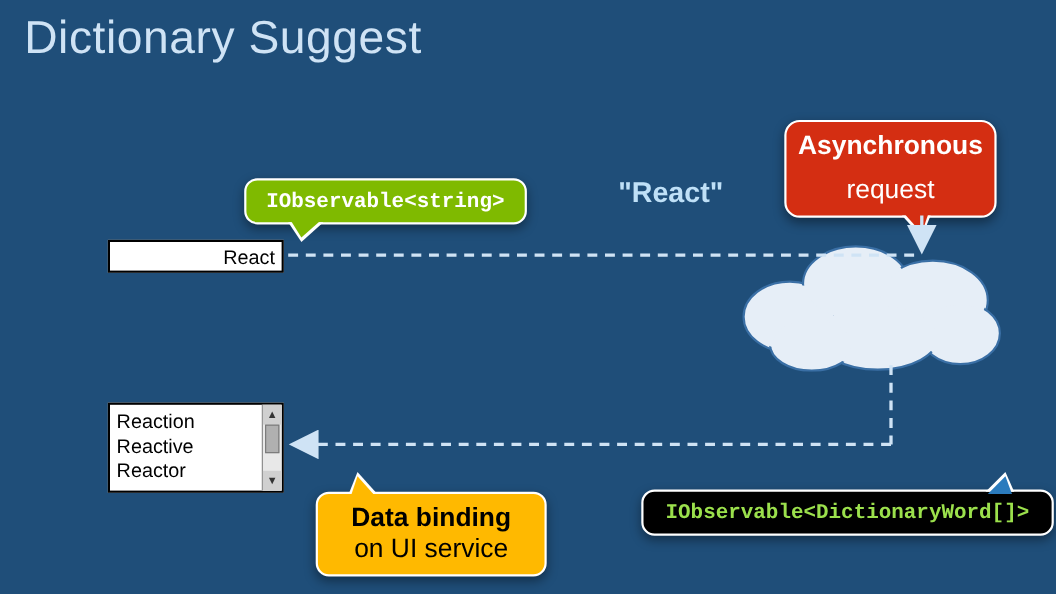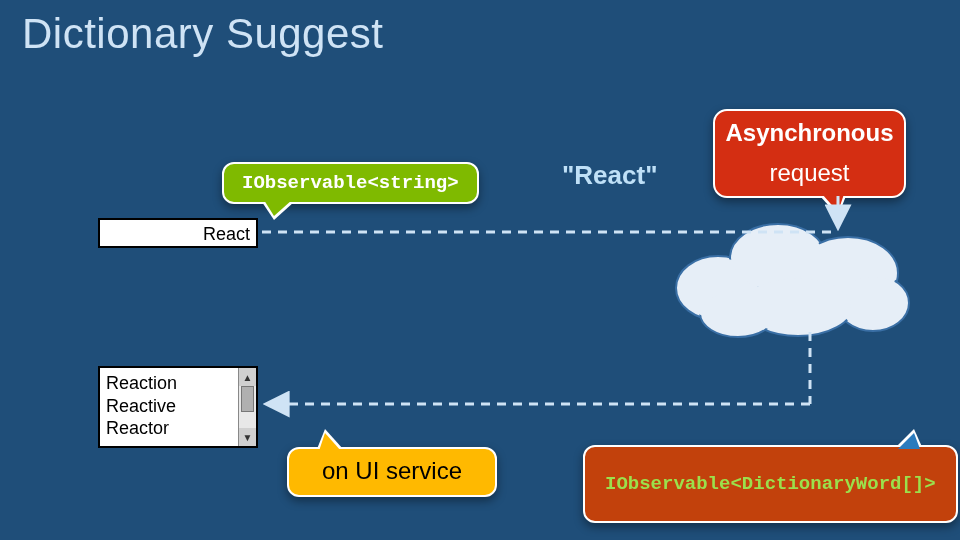--- a/index.html
+++ b/index.html
@@ -205,26 +205,26 @@
     border-left: 8px solid transparent;
     border-right: 18px solid transparent;
     border-bottom: 20px solid #fff;
   }
 
   
   .bubble-blue {
     position: absolute;
     left: 583px;
     top: 445px;
-    background: #c2410c;
+    background: #000000;
     color: #9be04c;
     border: 2px solid #fff;
     border-radius: 12px;
     box-shadow: 0 4px 10px rgba(0,0,0,0.4);
-    padding: 26px 20px;
+    padding: 8px 20px;
     font-family: Consolas, "Courier New", monospace;
     font-weight: 700;
     font-size: 19px;
   }
   .bubble-blue::after {
     content:"";
     position:absolute;
     right: 36px; top:-14px;
     width:0;height:0;
     border-left:16px solid transparent;
@@ -292,20 +292,21 @@
   <div class="scrollbar">
     <div class="arrow">▲</div>
     <div class="track">
         <div class="thumb"></div>
       </div>
     <div class="arrow">▼</div>
   </div>
 </div>
 
 <div class="callout-orange">
+  <div class="l1">Data binding</div>
   <div class="l2">on UI service</div>
 </div>
 
 <div class="bubble-blue">IObservable&lt;DictionaryWord[]&gt;</div>
 
 <svg class="arrows">
   <defs>
     <marker id="ah" viewBox="0 0 10 10" refX="8" refY="5" markerWidth="9" markerHeight="9" orient="auto">
       <path d="M0,0 L10,5 L0,10 z" fill="#cfe3f5"></path>
     </marker>

